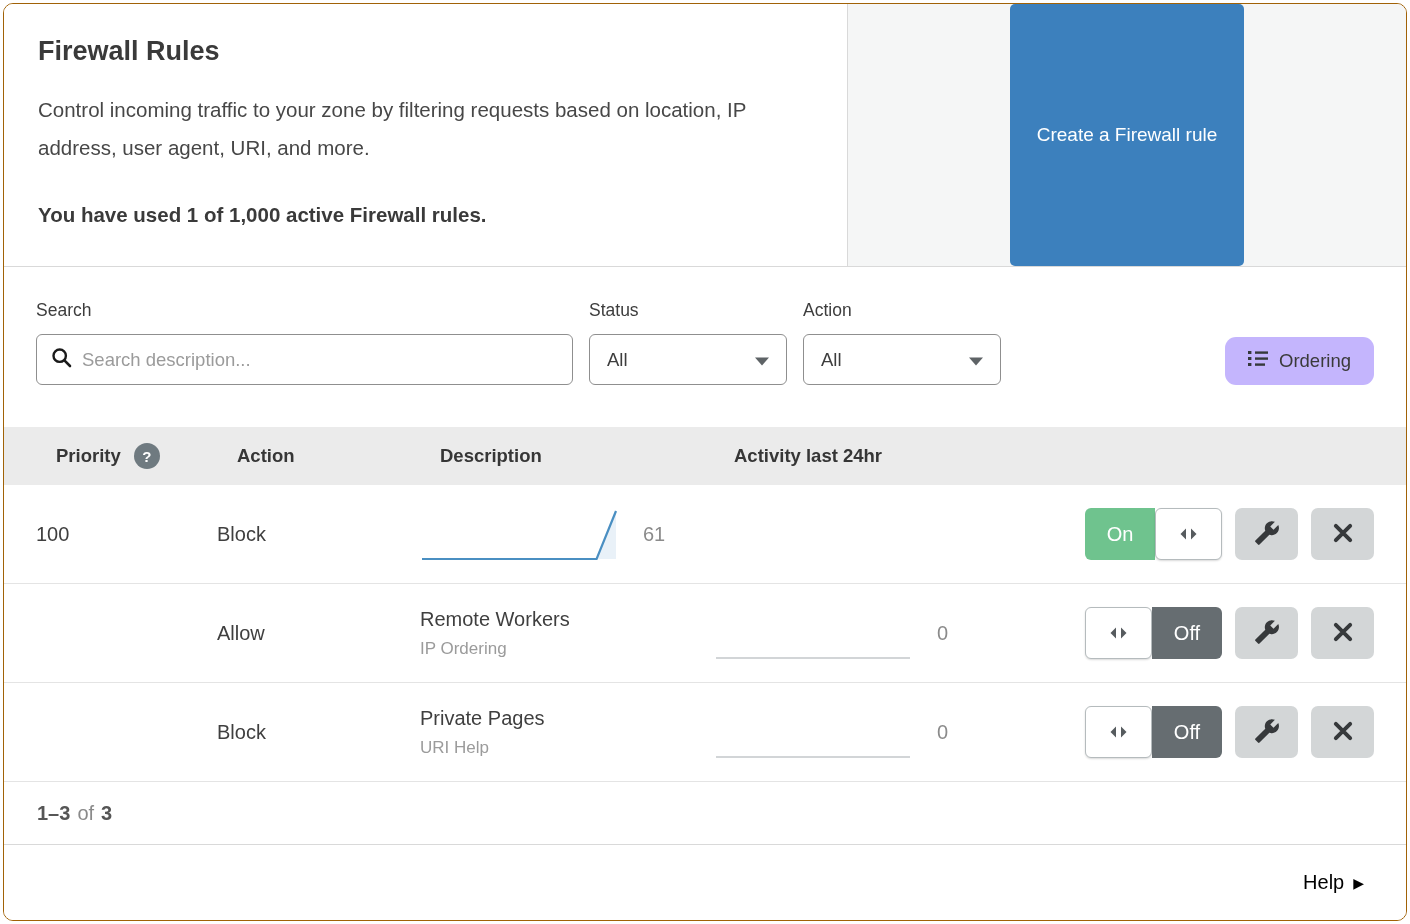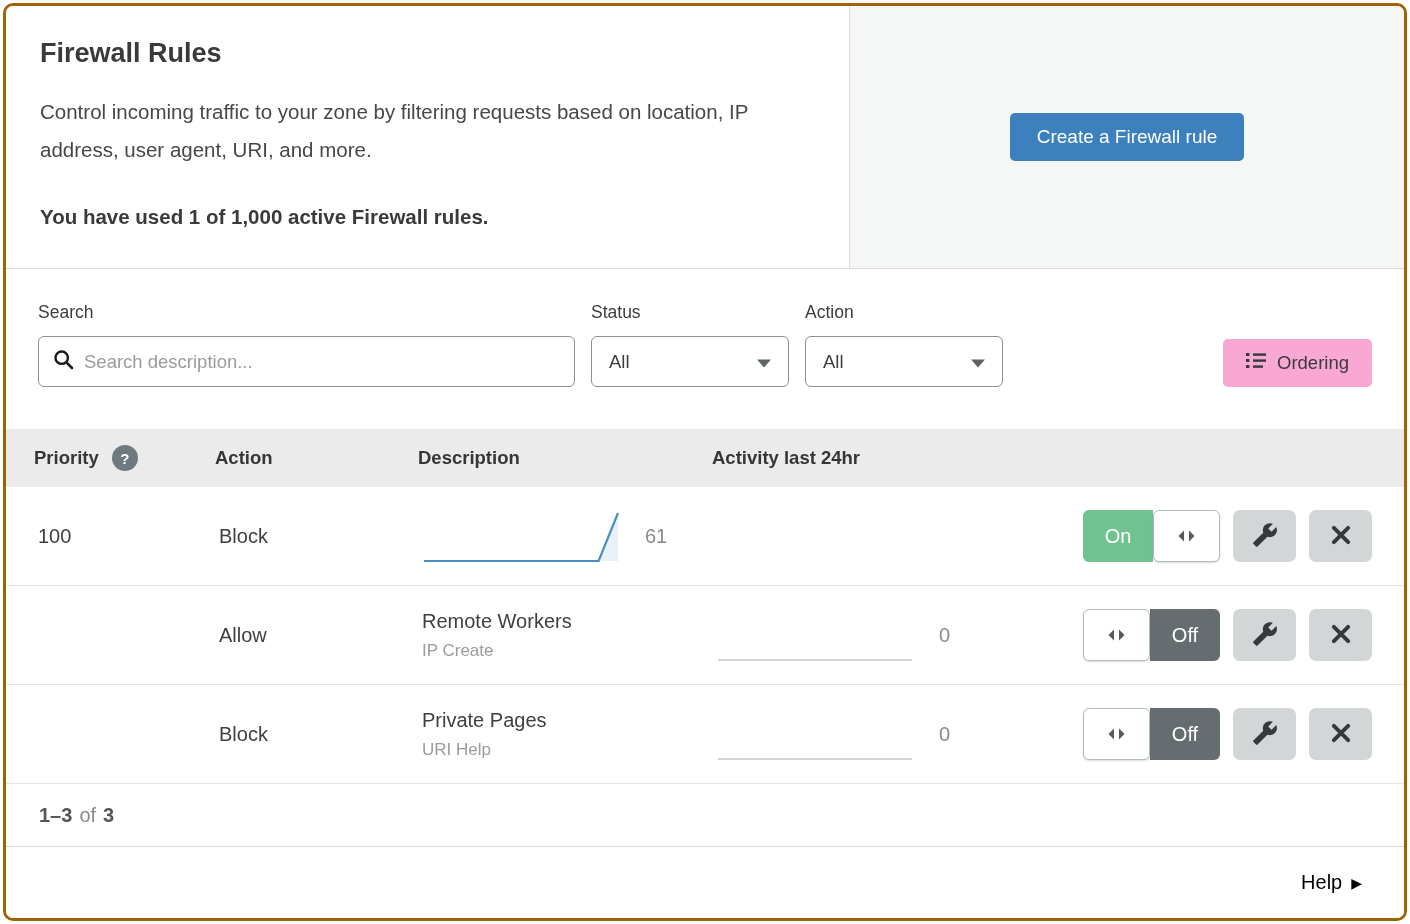--- a/index.html
+++ b/index.html
@@ -1,56 +1,56 @@
 <!DOCTYPE html>
 <html><head>
 <meta charset="utf-8">
 <style>
   * { box-sizing: border-box; margin: 0; padding: 0; }
   html, body { width: 1410px; height: 924px; background: #fff; overflow: hidden; }
   body { font-family: "Liberation Sans", "DejaVu Sans", sans-serif; color: #3f3f3f; }
 
   .card {
     position: absolute; inset: 3px;
-    border: 3px solid #a16207; border-radius: 10px;
+    border: 1px solid #a16207; border-radius: 10px;
     background: #fff; overflow: hidden;
     display: flex; flex-direction: column;
   }
 
   
   .header { display: flex; height: 263px; border-bottom: 1px solid #d9d9d9; flex: 0 0 auto; }
   .header-left { flex: 0 0 843px; padding: 32px 34px; background: #fff; }
   .page-title { font-size: 27px; font-weight: 700; color: #3a3a3a; margin-bottom: 24px; }
   .page-desc { font-size: 20.5px; color: #474747; line-height: 38px; max-width: 770px; margin-bottom: 36px; }
   .usage-note { font-size: 20.5px; font-weight: 700; color: #3a3a3a; }
   .header-right { flex: 1; background: #f5f6f6; border-left: 1px solid #d9d9d9;
-    display: flex; align-items: center; justify-content: center; }
+    display: flex; justify-content: center; }
   .create-btn { font-family: inherit; font-size: 19px; color: #fff; background: #3c80bd;
     border: none; border-radius: 5px; padding: 13px 27px; cursor: pointer; }
 
   
   .filters { flex: 0 0 auto; height: 160px; display: flex; align-items: flex-end;
     padding: 0 32px 42px 32px; background: #fff; }
   .filter { display: flex; flex-direction: column; margin-right: 16px; }
   .filter-label { font-size: 17.5px; color: #3d3d3d; margin-bottom: 13px; }
   .search-box { width: 537px; height: 51px; border: 1px solid #8f8f8f; border-radius: 6px;
     display: flex; align-items: center; padding: 0 14px; background: #fff; }
   .search-box input { border: none; outline: none; flex: 1; font-family: inherit;
     font-size: 18.5px; color: #3f3f3f; margin-left: 10px; background: transparent; }
   .search-box input::placeholder { color: #9b9b9b; }
   .select { width: 198px; height: 51px; border: 1px solid #8f8f8f; border-radius: 6px;
     display: flex; align-items: center; justify-content: space-between; padding: 0 17px;
     font-size: 18.5px; color: #3d3d3d; background: #fff; cursor: pointer; }
-  .ordering-btn { margin-left: auto; height: 48px; padding: 0 23px; background: #f9a8d4;
-    border: none; border-radius: 5px; font-family: inherit; font-size: 18.5px; color: #3a3a3a;
+  .ordering-btn { margin-left: auto; height: 48px; padding: 0 23px; background: #c4b5fd;
+    border: none; border-radius: 11px; font-family: inherit; font-size: 18.5px; color: #3a3a3a;
     display: flex; align-items: center; gap: 11px; cursor: pointer; }
 
   
   .thead { flex: 0 0 auto; height: 58px; background: #ebebeb; display: flex; align-items: center;
-    padding: 0 28px; font-size: 18.5px; font-weight: 700; color: #363636; }
+    padding: 0 52px; font-size: 18.5px; font-weight: 700; color: #363636; }
   .col-priority { width: 181px; display: flex; align-items: center; gap: 13px; }
   .col-action { width: 203px; }
   .col-desc { width: 294px; }
   .help-circle { width: 26px; height: 26px; border-radius: 50%; background: #6f7a80;
     color: #fff; font-size: 15px; font-weight: 700; display: flex; align-items: center;
     justify-content: center; cursor: pointer; }
 
   .row { flex: 0 0 auto; height: 99px; display: flex; align-items: center; padding: 4px 32px;
     border-bottom: 1px solid #e4e4e4; font-size: 20px; color: #3f3f3f; background: #fff; }
   .desc-title { font-size: 20px; color: #3f3f3f; margin-bottom: 8px; }
@@ -194,21 +194,21 @@
         </span>
       </button>
     </div>
   </div>
 
   <div class="row">
     <div class="col-priority"></div>
     <div class="col-action">Allow</div>
     <div class="col-desc">
       <div class="desc-title">Remote Workers</div>
-      <div class="desc-sub">IP Create</div>
+      <div class="desc-sub">IP Ordering</div>
     </div>
     <div class="col-spark">
       <svg class="spark-flat" width="200" height="56" viewBox="0 0 200 56">
           <polygon points="2.0,54.0 21.4,54.0 40.8,54.0 60.2,54.0 79.6,54.0 99.0,54.0 118.4,54.0 137.8,54.0 157.2,54.0 176.6,54.0 196.0,54.0 196.0,54" fill="currentColor" fill-opacity="0.12"></polygon>
           <polyline points="2.0,54.0 21.4,54.0 40.8,54.0 60.2,54.0 79.6,54.0 99.0,54.0 118.4,54.0 137.8,54.0 157.2,54.0 176.6,54.0 196.0,54.0" fill="none" stroke="currentColor" stroke-width="2.2"></polyline>
         </svg>
     </div>
     <div class="col-count">0</div>
     <div class="col-controls">
       <div class="toggle off">

